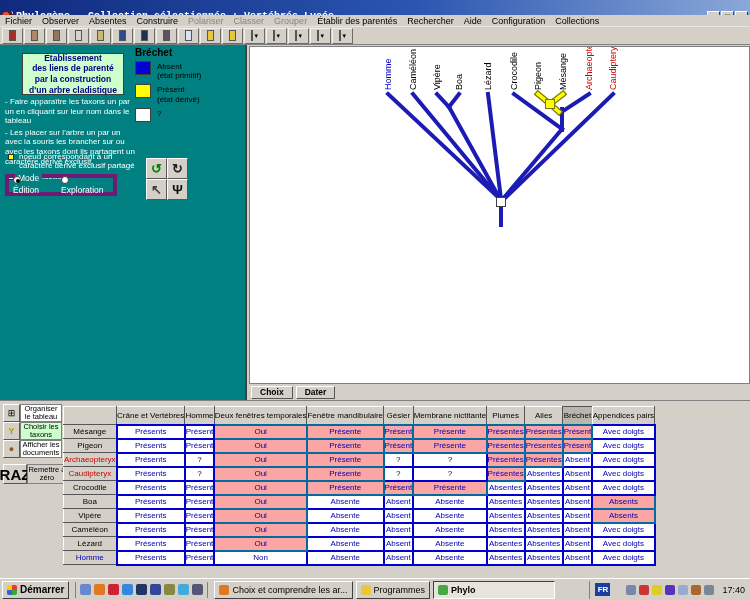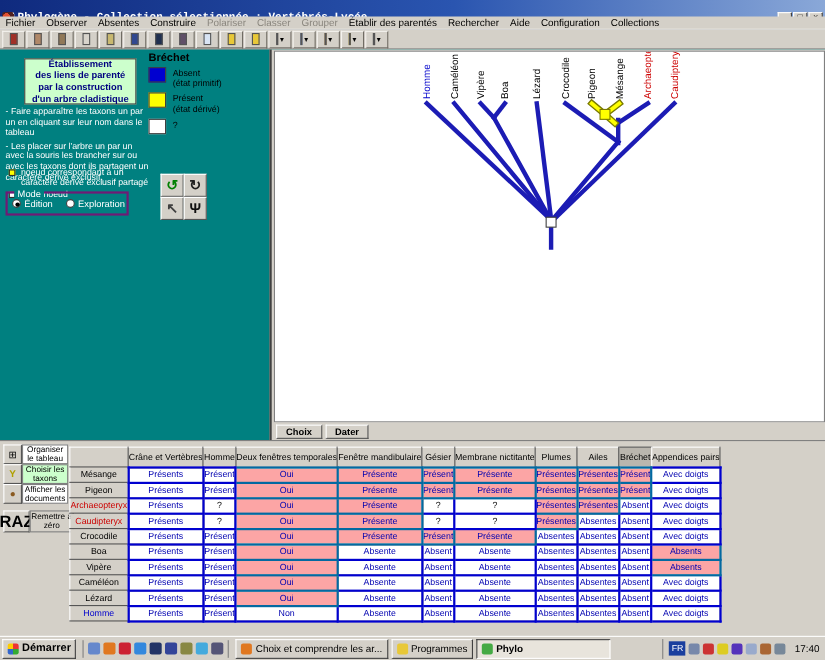--- a/index.html
+++ b/index.html
@@ -35,21 +35,21 @@
   #legend{position:absolute;left:135px;top:2px;width:105px;color:#000;}
   #legend-title{font-size:10px;font-weight:bold;margin-bottom:3px;}
   .leg-row{display:flex;align-items:flex-start;margin-bottom:4px;}
   .swatch{width:16px;height:14px;border:1px solid #404040;margin-right:6px;flex:none;}
   .leg-label{font-size:8px;white-space:pre-line;line-height:1.15;padding-top:1px;}
   #instructions{position:absolute;left:5px;top:52px;width:132px;color:#fff;font-size:8px;line-height:1.2;}
   #instructions p{margin:0 0 2px 0;}
   #node-legend{position:absolute;left:8px;top:107px;width:135px;color:#fff;font-size:8px;}
   .nl-row{display:flex;align-items:flex-start;margin-bottom:2px;}
   .nl-sq{width:6px;height:6px;border:1px solid #303030;margin:2px 5px 0 0;flex:none;}
-  #mode-box{position:absolute;left:5px;top:129px;width:112px;height:22px;border:2px solid #701a75;
+  #mode-box{position:absolute;left:5px;top:129px;width:112px;height:22px;border:4px solid #701a75;
     color:#fff;font-size:8.5px;}
   #mode-label{position:absolute;left:6px;top:-5px;background:#008080;padding:0 3px;}
   #mode-opts{display:flex;align-items:center;height:100%;padding-left:4px;gap:12px;}
   .radio{width:8px;height:8px;border-radius:50%;background:#fff;border:1px solid #404040;
     margin-right:3px;display:inline-block;position:relative;vertical-align:-1px;}
   .radio.sel::after{content:"";position:absolute;left:2px;top:2px;width:4px;height:4px;border-radius:50%;background:#000;}
   #tools{position:absolute;left:146px;top:113px;width:42px;height:42px;display:grid;
     grid-template-columns:21px 21px;grid-template-rows:21px 21px;}
   .tool{background:#d4d0c8;border:1px solid #fff;border-right-color:#555;border-bottom-color:#555;
     display:flex;align-items:center;justify-content:center;font-size:13px;font-weight:bold;}
@@ -93,22 +93,22 @@
   #quicklaunch{display:flex;align-items:center;gap:3px;margin:0 6px;padding:0 4px;
     border-left:1px solid #808080;border-right:1px solid #808080;height:16px;}
   .ql{width:11px;height:11px;border-radius:2px;}
   .task{height:18px;display:flex;align-items:center;gap:3px;padding:0 4px;margin-right:3px;
     background:#d4d0c8;border:1px solid #fff;border-right-color:#404040;border-bottom-color:#404040;
     font-size:9px;max-width:150px;overflow:hidden;white-space:nowrap;}
   .task.active{border-color:#404040 #fff #fff #404040;background:#e8e4dc;font-weight:bold;width:122px;}
   .task-ic{width:10px;height:10px;flex:none;border-radius:2px;}
   #tray{margin-left:auto;display:flex;align-items:center;gap:3px;height:18px;
     border-left:1px solid #808080;padding-left:5px;}
-  #lang-badge{width:15px;height:13px;background:#1a3f9e;color:#fff;font-size:8px;font-weight:normal;
-    display:flex;align-items:center;justify-content:center;margin-right:0;}
+  #lang-badge{width:15px;height:13px;background:#1a3f9e;color:#fff;font-size:8px;font-weight:bold;
+    display:flex;align-items:center;justify-content:center;margin-right:13px;}
   .tray-ic{width:10px;height:10px;border-radius:2px;}
   #clock{font-size:9px;margin:0 3px 0 5px;}
 </style>
 </head>
 <body>
 
 <div id="titlebar">
   <div id="app-icon"></div>
   <div id="title-text">Phylogène - Collection sélectionnée : Vertébrés-Lycée</div>
   <div class="wbtn">_</div>

